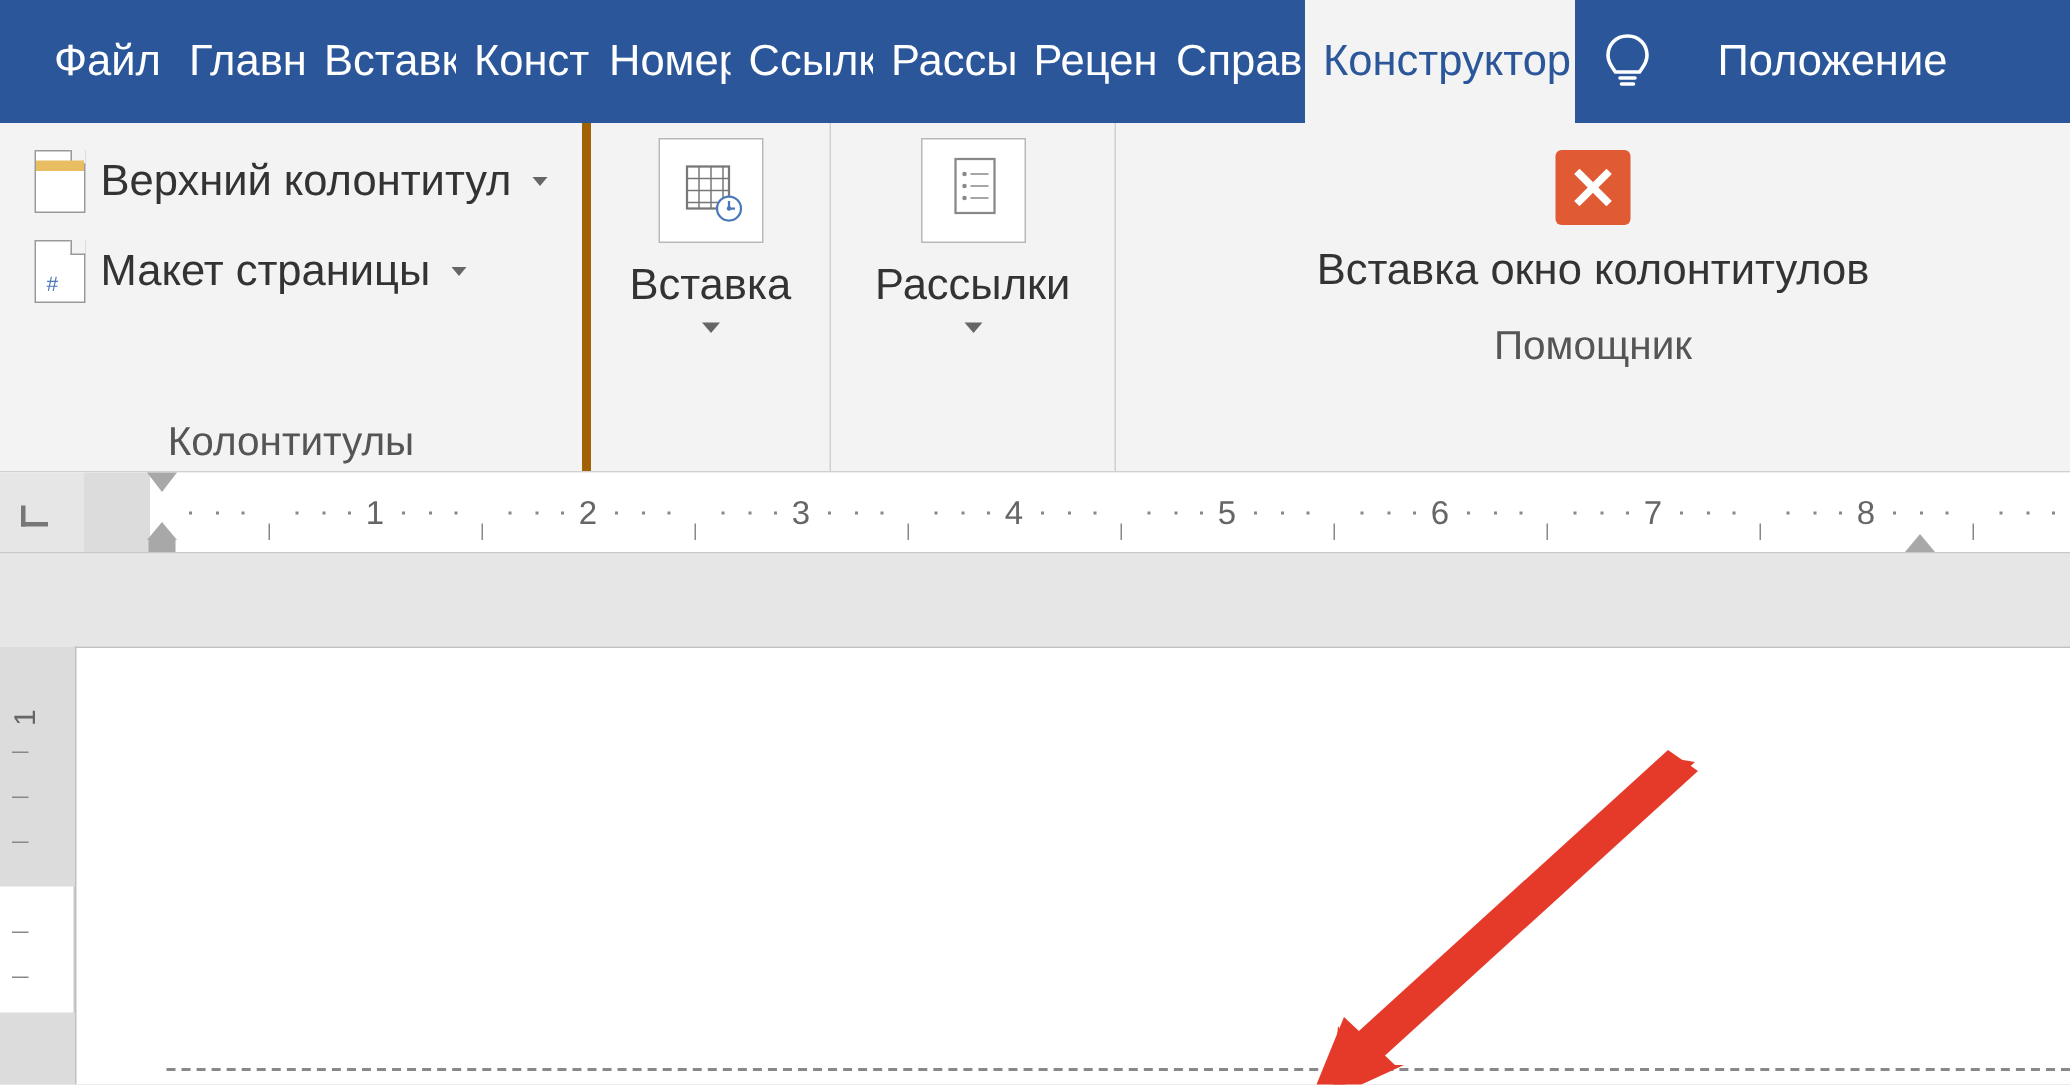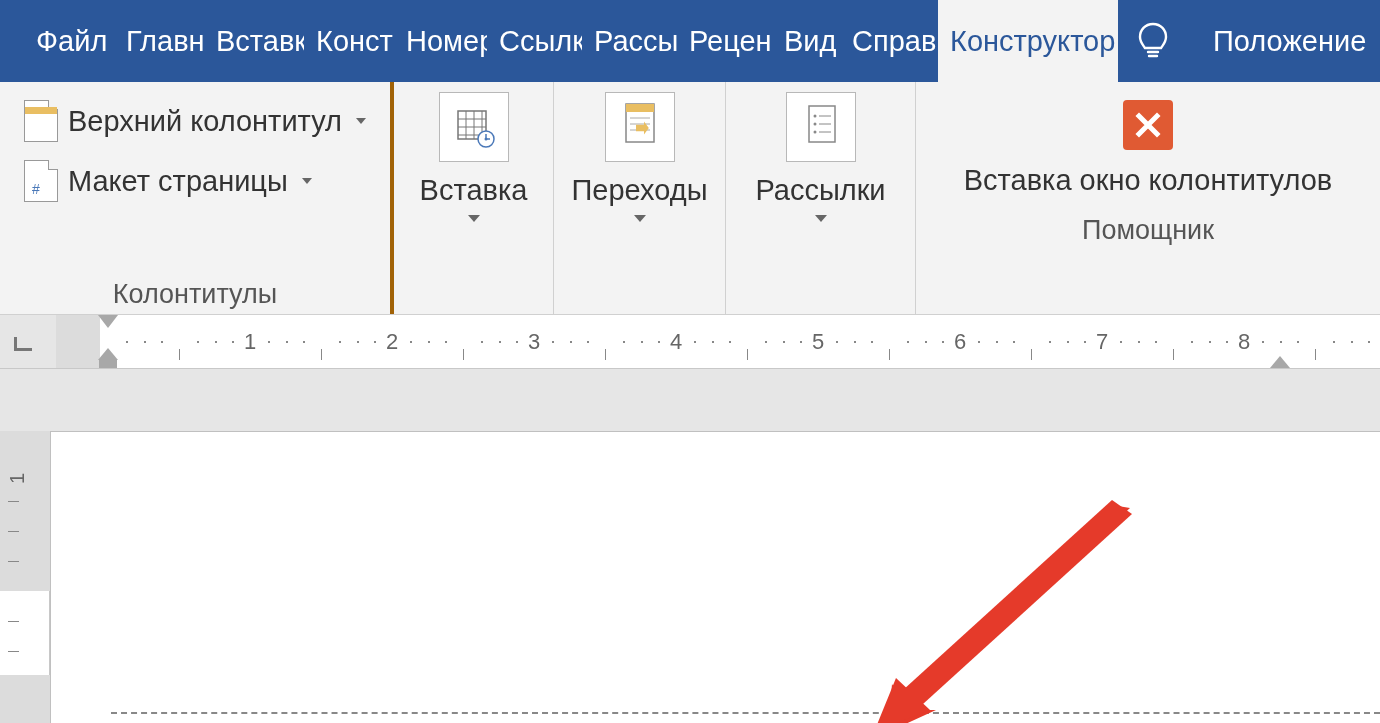--- a/index.html
+++ b/index.html
@@ -52,21 +52,21 @@
   .tab.help { flex: 1; padding-left: 25px; }
 
   .ribbon {
     background: #f3f3f3;
     border-bottom: 1px solid #d0d0d0;
     height: 233px;
     display: flex;
     align-items: stretch;
   }
   .group {
-    border-right: 4px solid #a16207;
+    border-right: 6px solid #a16207;
     display: flex;
     flex-direction: column;
     align-items: center;
     padding: 6px 12px 2px;
     font-size: 26px;
     color: #444;
   }
   .group-label {
     font-size: 27px;
     color: #555;
@@ -296,23 +296,20 @@
       <span>Номер</span>
     </div>
   <div class="tab w5">
       <span>Ссылки</span>
     </div>
   <div class="tab w6">
       <span>Рассылки</span>
     </div>
   <div class="tab w7">
       <span>Рецензирование</span>
-    </div>
-  <div class="tab w8">
-      <span>Вид</span>
     </div>
   <div class="tab w9">
       <span>Справка</span>
     </div>
   <div class="tab active" style="width:180px">
       <span>Конструктор</span>
     </div>
   <div class="lightbulb">
     <svg width="34" height="40" viewBox="0 0 34 40">
       <path d="M17 3 C9 3 4 9 4 16 C4 21 7 24 9 27 L25 27 C27 24 30 21 30 16 C30 9 25 3 17 3 Z M12 31 L22 31 M13 35 L21 35" stroke="#fff" stroke-width="2.4" fill="none" stroke-linecap="round"></path>
@@ -358,34 +355,20 @@
         <circle cx="34" cy="34" r="8" fill="#fff" stroke="#4a78b8" stroke-width="1.5"></circle>
         <circle cx="34" cy="34" r="1.5" fill="#4a78b8"></circle>
         <line x1="34" y1="34" x2="34" y2="29" stroke="#4a78b8" stroke-width="1.5"></line>
         <line x1="34" y1="34" x2="38" y2="34" stroke="#4a78b8" stroke-width="1.5"></line>
       </svg>
     </div>
     <div class="biglabel">Вставка</div>
     <div class="caret-med"></div>
   </div>
 
-  <div class="biggroup" style="width:172px">
-    <div class="bigicon-box">
-      <svg width="44" height="54" viewBox="0 0 44 54">
-        <rect x="8" y="4" width="28" height="38" fill="#fff" stroke="#888" stroke-width="1.5"></rect>
-        <rect x="8" y="4" width="28" height="8" fill="#e9be62"></rect>
-        <line x1="12" y1="18" x2="32" y2="18" stroke="#aaa"></line>
-          <line x1="12" y1="24" x2="32" y2="24" stroke="#aaa"></line>
-          <line x1="12" y1="30" x2="32" y2="30" stroke="#aaa"></line>
-        <path d="M30 36 L40 36 L40 32 L46 40 L40 48 L40 44 L30 44 Z" fill="#e9be62" transform="translate(-6,-4) scale(0.8)"></path>
-      </svg>
-    </div>
-    <div class="biglabel">Переходы</div>
-    <div class="caret-med"></div>
-  </div>
 
   <div class="biggroup" style="width:190px">
     <div class="bigicon-box">
       <svg width="44" height="54" viewBox="0 0 44 54">
         <rect x="10" y="6" width="26" height="36" fill="#fff" stroke="#888" stroke-width="1.5"></rect>
         <circle cx="16" cy="16" r="1.5" fill="#888"></circle>
           <line x1="20" y1="16" x2="32" y2="16" stroke="#888"></line>
         <circle cx="16" cy="24" r="1.5" fill="#888"></circle>
           <line x1="20" y1="24" x2="32" y2="24" stroke="#888"></line>
         <circle cx="16" cy="32" r="1.5" fill="#888"></circle>

